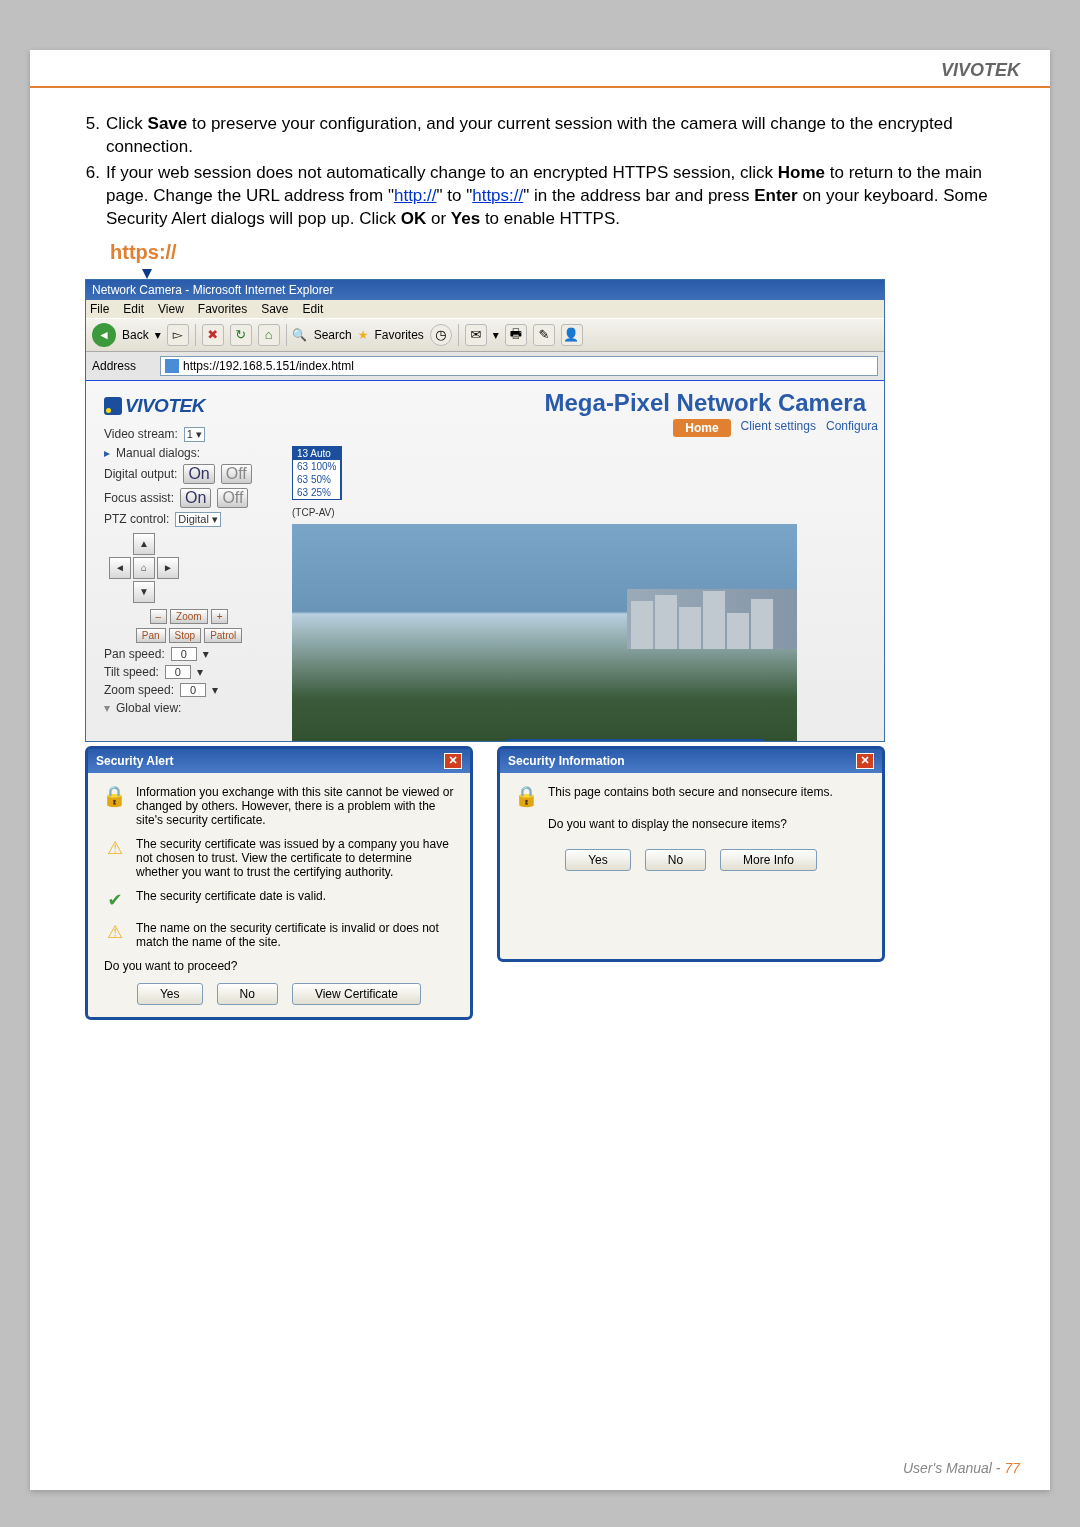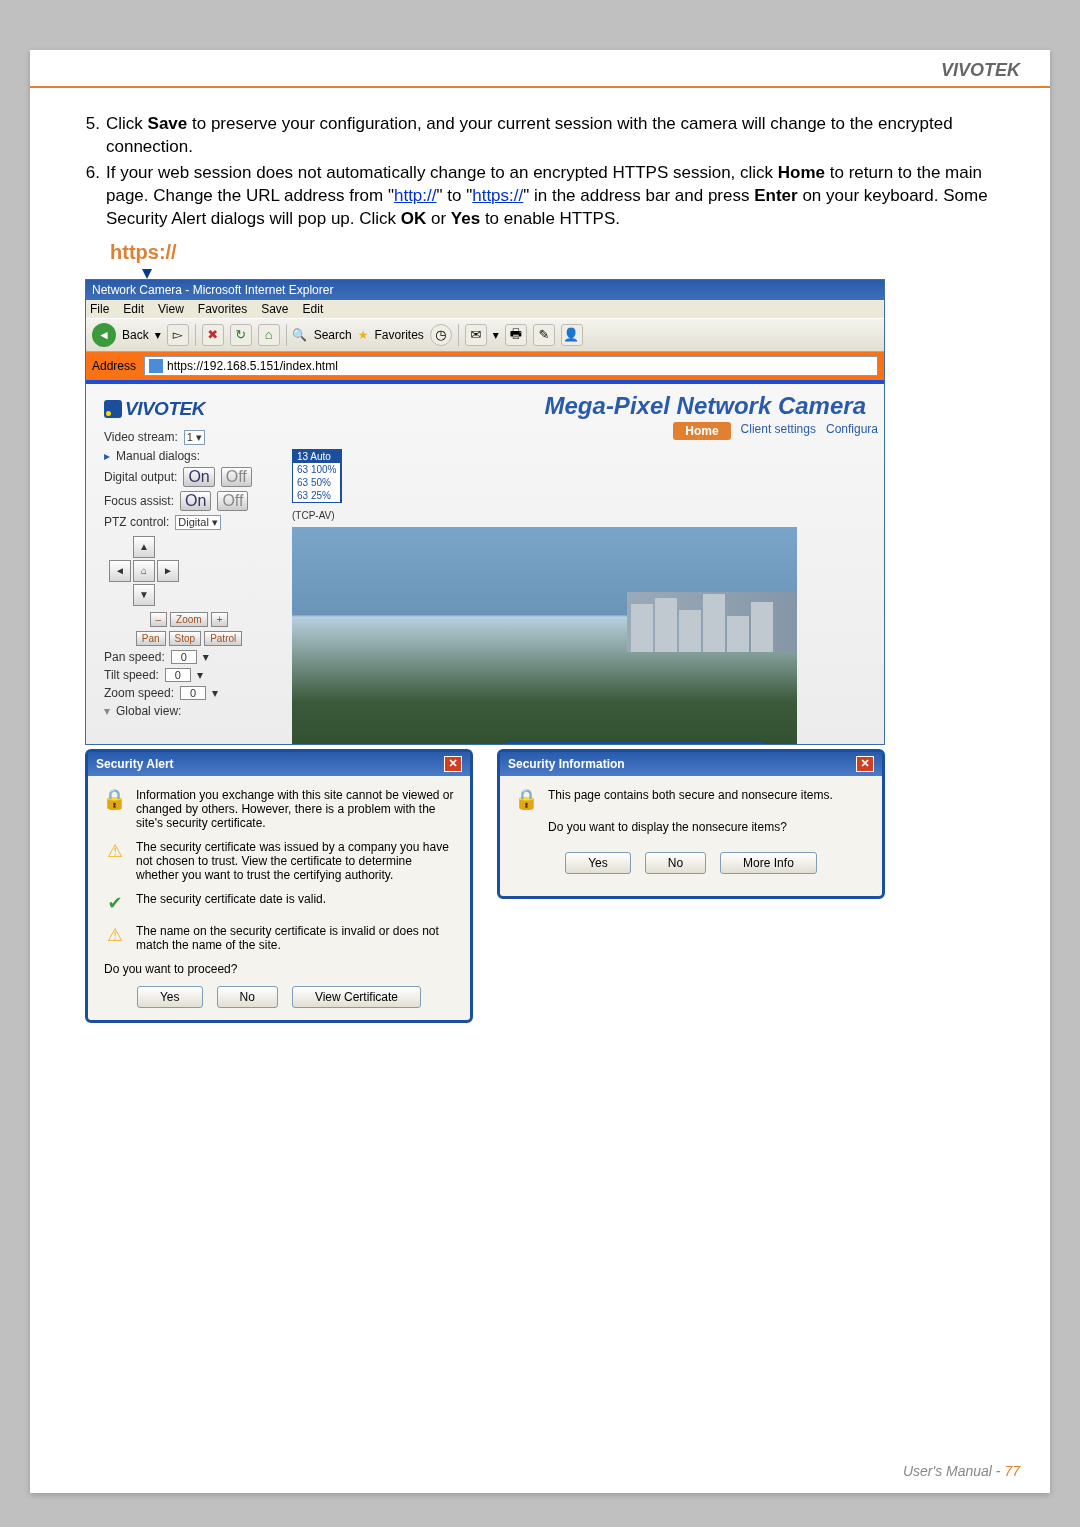--- a/index.html
+++ b/index.html
@@ -81,27 +81,27 @@
     align-items: center;
     justify-content: center;
     font-size: 13px;
   }
   .tb-back {
     background: #3c9a3c; color: #fff; border-radius: 50%; width: 24px; height: 24px;
     display: inline-flex; align-items: center; justify-content: center;
   }
   .tb-sep { width: 1px; height: 22px; background: #bbb; }
   .ie-address {
-    background: #f97316;
+    background: #e5e5e5;
     padding: 4px 6px;
     font-size: 12px;
     display: flex;
     align-items: center;
-    gap: 8px;
-    border-bottom: 4px solid #1d4ed8;
+    gap: 24px;
+    border-bottom: 1px solid #1d4ed8;
   }
   .addr-input {
     flex: 1;
     background: #fff;
     border: 1px solid #7f9db9;
     padding: 2px 4px;
     font-size: 12px;
     display: flex;
     align-items: center;
     gap: 4px;
@@ -137,21 +137,21 @@
     border:1px solid #888; background:linear-gradient(#fff,#ccc); border-radius:2px;
     color:#336;
   }
   .pill.off { color:#888; }
   .ptz-arrows { width:80px; display:grid; grid-template-columns:repeat(3,22px); grid-template-rows:repeat(3,22px); gap:2px; margin:6px 0; justify-content:center; }
   .ptz-btn { background:linear-gradient(#fff,#d8d8d8); border:1px solid #888; font-size:10px; display:flex;align-items:center;justify-content:center; }
   .zoom-row { margin:4px 0; display:flex; gap:3px; justify-content:center; }
   .mini-btn { font-size:10px; padding:1px 5px; border:1px solid #888; background:linear-gradient(#fff,#d0d0d0); color:#a05020; }
   .speed-val { width:26px; border:1px solid #888; background:#fff; text-align:center; font-size:11px; }
   .cam-main { flex:1; position:relative; }
-  .cam-title { position:absolute; top:-6px; right:0; font-size:24px; font-weight:bold; color:#2a5bab; font-style:italic; white-space:nowrap;text-align:center; }
+  .cam-title { position:absolute; top:-6px; right:0; font-size:24px; font-weight:bold; color:#2a5bab; white-space:nowrap;text-align:center; }
   .cam-tabs { position:absolute; top:24px; right:-12px; font-size:12px; color:#2a5bab; display:flex; gap:10px; }
   .home-pill { background:#e08030; color:#fff; padding:2px 12px; border-radius:3px; font-weight:bold; }
   .vid-info {
     border:1px solid #1b4f9e;
     font-size:10px;
     display:inline-flex;
     background:#fff;
     margin-bottom:2px;
     flex-direction:column;
   }
@@ -426,21 +426,21 @@
           </div>
           <div class="proceed">Do you want to proceed?</div>
           <div class="alert-btns">
             <span class="alert-btn">Yes</span>
             <span class="alert-btn">No</span>
             <span class="alert-btn">View Certificate</span>
           </div>
         </div>
       </div>
 
-      <div class="dbox" style="height:150px;">
+      <div class="dbox" style="height:216px;">
         <div class="alert-title">
           <span>Security Information</span>
           <span class="alert-x">✕</span>
         </div>
         <div class="alert-body">
           <div class="alert-row">
             <span class="ic ic-lock">🔒</span>
             <span>This page contains both secure and nonsecure items.</span>
           </div>
           <div style="margin-left:32px;">Do you want to display the nonsecure items?</div>

